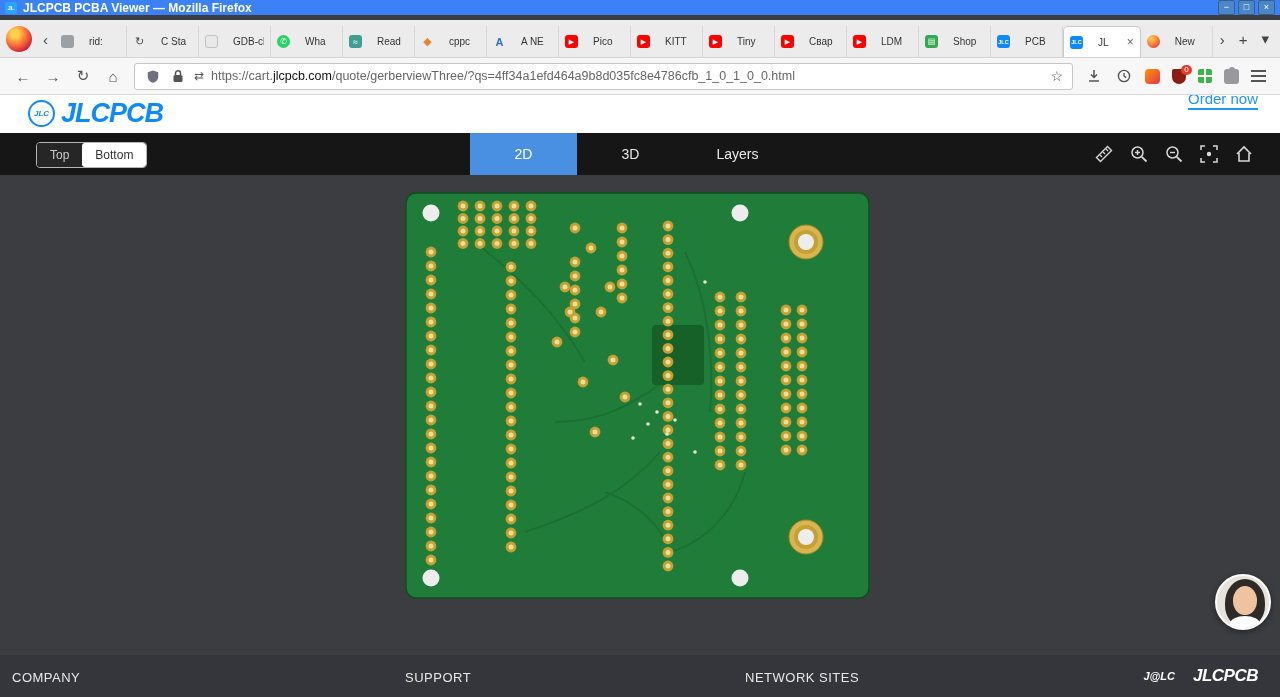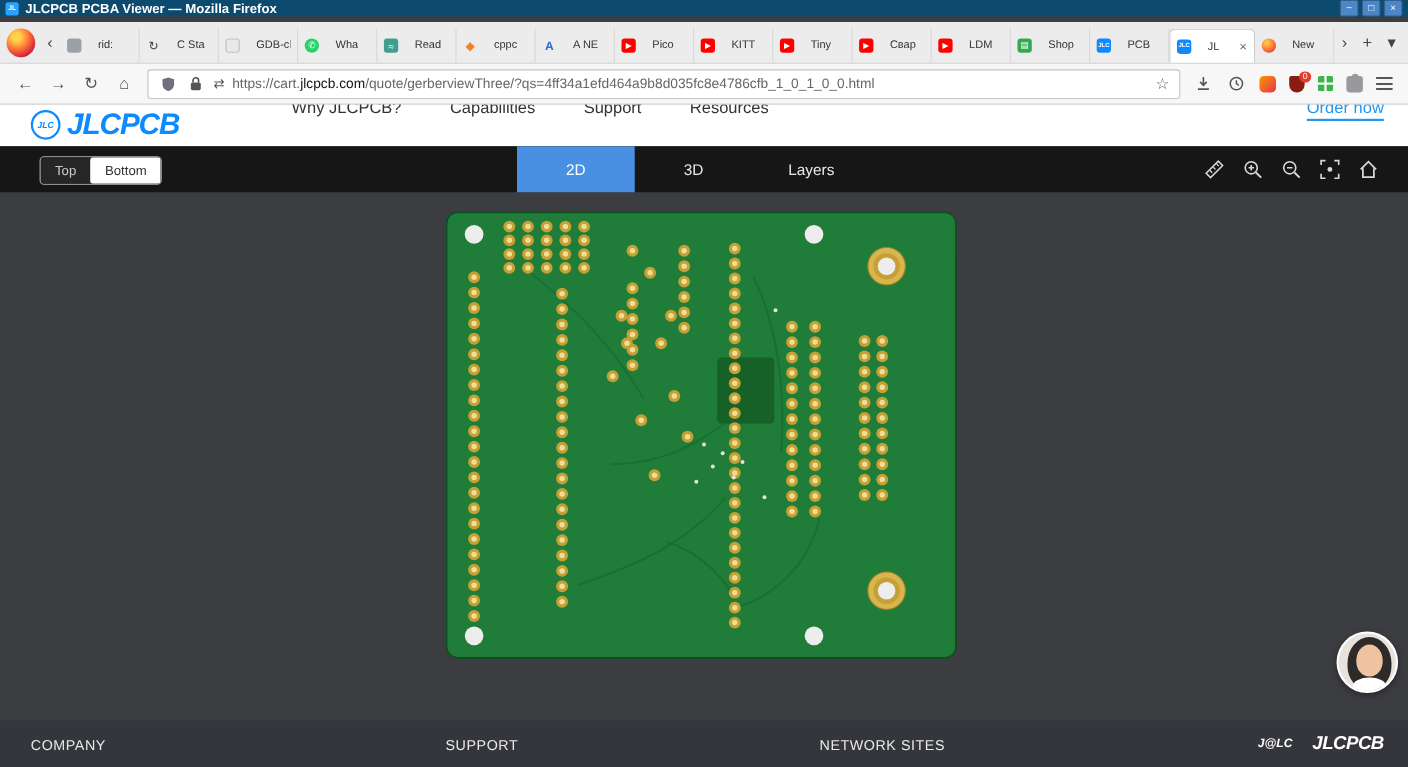--- a/index.html
+++ b/index.html
@@ -1,20 +1,20 @@
 <!DOCTYPE html>
 <html><head>
 <meta charset="utf-8">
 <style>
   *{margin:0;padding:0;box-sizing:border-box;}
   body{font-family:"Liberation Sans",sans-serif;background:#222;}
   .screen{position:relative;width:1280px;height:697px;overflow:hidden;background:#3c3d41;}
 
   
-  .titlebar{position:absolute;top:0;left:0;width:100%;height:15px;background:#0c4a6e;display:flex;align-items:center;padding:0 5px;gap:6px;}
+  .titlebar{position:absolute;top:0;left:0;width:100%;height:15px;background:#3b82f6;display:flex;align-items:center;padding:0 5px;gap:6px;}
   .tb-favicon{width:12px;height:12px;border-radius:2px;background:#2aa3ff;color:#fff;font-size:6px;font-weight:bold;display:flex;align-items:center;justify-content:center;flex:none;}
   .tb-title{color:#fff;font-size:12px;font-weight:bold;flex:1;white-space:nowrap;overflow:hidden;}
   .win-controls{display:flex;gap:3px;flex:none;}
   .win-btn{width:17px;height:15px;background:#4b87c6;border:1px solid #355f8e;border-radius:2px;color:#fff;font-size:9px;line-height:13px;text-align:center;}
 
   
   .tabbar{position:absolute;top:20px;left:0;width:100%;height:38px;background:#ececec;display:flex;align-items:flex-end;padding:0 4px 0 6px;border-bottom:1px solid #d4d4d4;}
   .ffview{width:26px;height:26px;border-radius:50%;margin:0 4px 5px 0;background:radial-gradient(circle at 35% 30%,#ffd24a 0 15%,#ff7139 45%,#c2173a 80%,#8a0f2f 100%);flex:none;}
   .tab-nav{font-size:15px;color:#444;padding:0 7px 9px;flex:none;}
   .tabstrip{flex:1;display:flex;align-items:flex-end;height:100%;overflow:hidden;min-width:0;}
@@ -232,26 +232,20 @@
       <span class="xi puzzle"></span>
       <span class="xi burger"></span>
     </div>
   </div>
 
   <div class="siteheader">
     <div class="brand">
       <span class="brandmark">JLC</span>
       <span class="brandtext">JLCPCB</span>
     </div>
-    <div class="sitenav" id="site-nav">
-        <span class="nav-item">Why JLCPCB?</span>
-        <span class="nav-item">Capabilities</span>
-        <span class="nav-item">Support</span>
-        <span class="nav-item">Resources</span>
-      </div>
     <div class="sitenav-right">
       <span class="ordernow">Order now</span>
       <span class="myfile">My file</span>
       <span class="usermenu"><span>Order</span> <span class="caret">▾</span></span>
       <span class="cart">
         <svg width="20" height="18" viewBox="0 0 20 18">
             <path d="M1 2h3l2.2 9h8.3L17 5H5" stroke="#444" stroke-width="1.4" fill="none"></path>
             <circle cx="7.5" cy="14.5" r="1.6" fill="#444"></circle>
             <circle cx="13.5" cy="14.5" r="1.6" fill="#444"></circle>
           </svg>
@@ -656,21 +650,21 @@
         <circle cx="401" cy="345" r="12" fill="#c6a035"></circle>
         <circle cx="401" cy="345" r="8" fill="#ededed"></circle>
       </svg>
     <div class="avatar">
         <span class="shirt"></span>
       </div>
   </div>
 
   <div class="footer">
     <div id="footer-cols">
-        <span class="fcol" style="left: 28px;">COMPANY</span>
+        <span class="fcol" style="left: 12px;">COMPANY</span>
         <span class="fcol" style="left: 405px;">SUPPORT</span>
         <span class="fcol" style="left: 745px;">NETWORK SITES</span>
       </div>
     <div class="footer-brand">
       <span class="fmark">J@LC</span>
       <span class="ftext">JLCPCB</span>
     </div>
   </div>
 
 </div>

